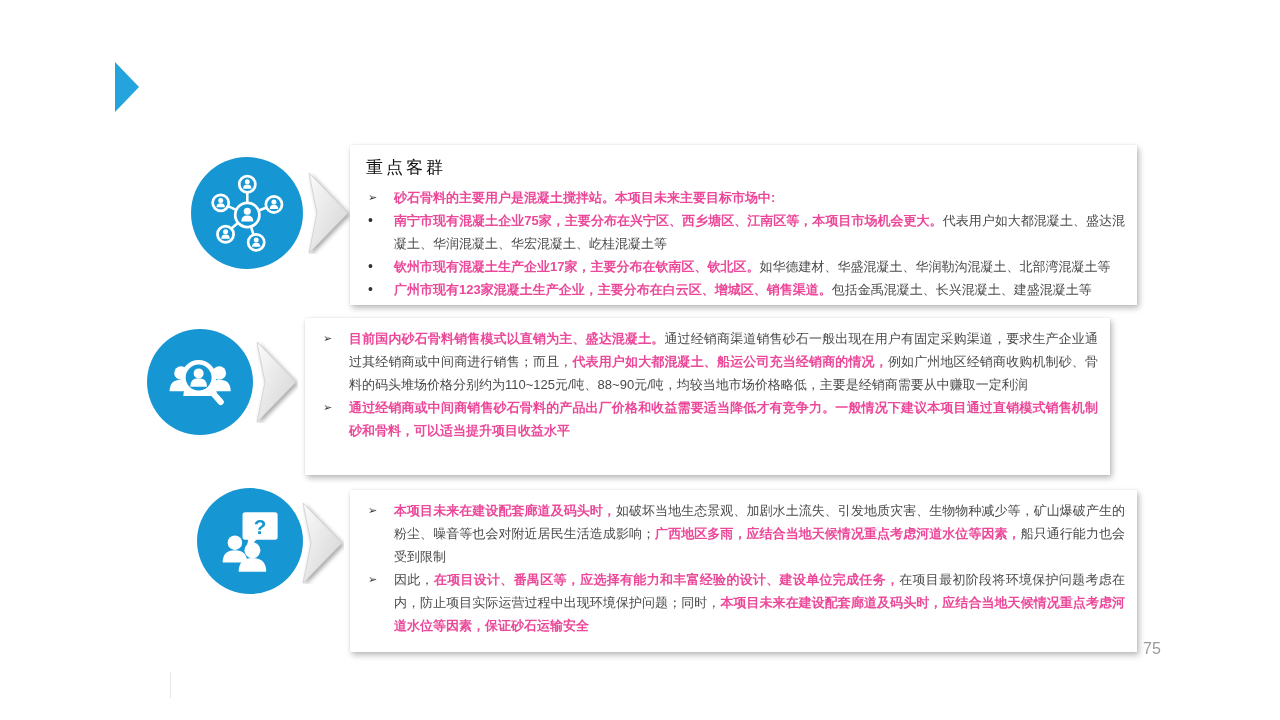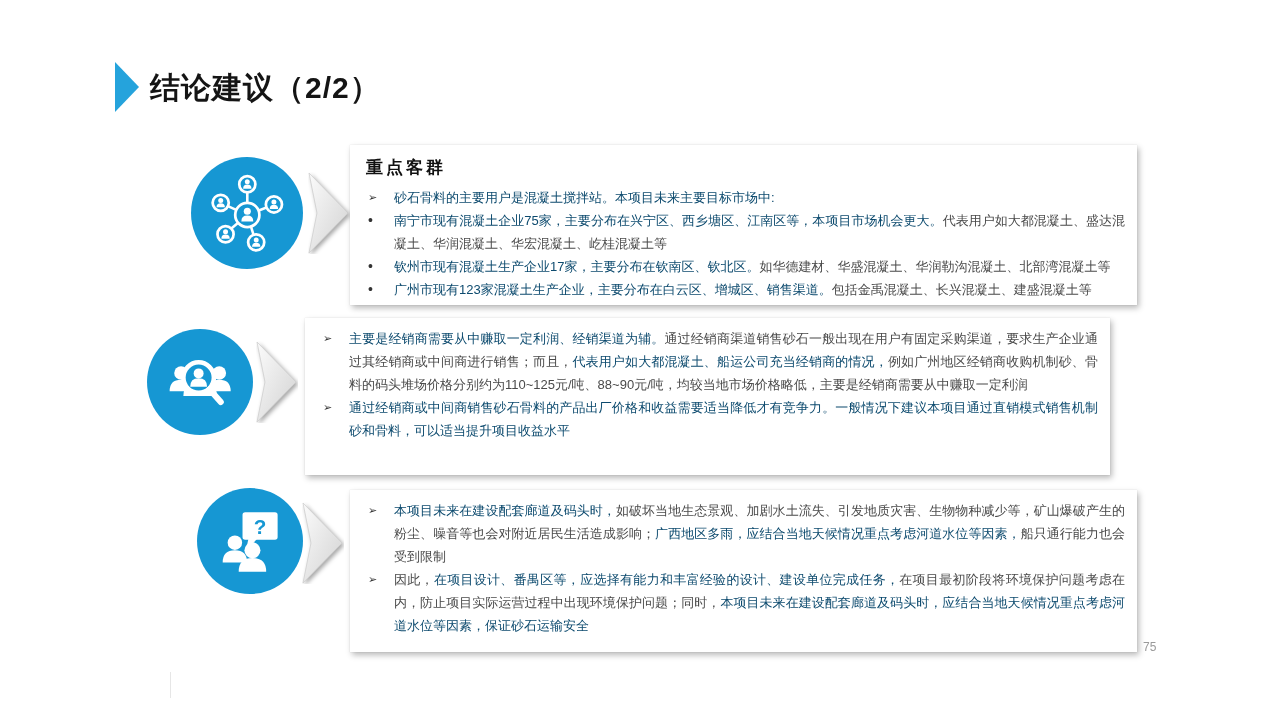--- a/index.html
+++ b/index.html
@@ -30,50 +30,49 @@
   
   .box{
     position:absolute;background:#ffffff;
     box-shadow:2px 3px 6px rgba(0,0,0,0.28), 0 0 1px rgba(0,0,0,0.15);
     padding:9px 12px 6px 16px;box-sizing:border-box;
   }
   #box1{left:350px;top:145px;width:787px;height:160px;}
   #box2{left:305px;top:318px;width:805px;height:157px;}
   #box3{left:350px;top:490px;width:787px;height:162px;}
   .box-header{
-    font-size:17px;font-weight:bold;color:#111;letter-spacing:3px;margin:2px 0 7px 0;
+    font-size:17px;font-weight:normal;color:#111;letter-spacing:3px;margin:2px 0 7px 0;
   }
   .bullets{display:block;}
   .bullet{display:flex;align-items:flex-start;}
   .marker{
     flex:0 0 26px;font-size:11px;color:#333;line-height:23px;padding-left:2px;
   }
   .marker.dot{font-size:14px;color:#333;}
   .btext{
     flex:1;font-size:13px;line-height:23px;color:#4a4a4a;text-align:justify;
   }
   .seg{font-weight:normal;}
-  .seg.b{font-weight:normal;color:#0c4a6e;margin-top:28px;}
+  .seg.b{font-weight:bold;color:#ec4899;margin-top:28px;}
   
   .page-number{
-    position:absolute;left:1143px;top:640px;font-size:12px;color:#9a9a9a;text-align:right;
+    position:absolute;left:1143px;top:640px;font-size:16px;color:#9a9a9a;text-align:right;
   }
   .stray-mark{
     position:absolute;left:170px;top:672px;width:1px;height:26px;background:#e6e6e6;
   }
 </style>
 </head>
 <body>
 
 <div class="slide">
 
   <svg class="title-chevron" viewBox="0 0 24 50">
     <polygon points="0,0 24,25 0,50" fill="#25A3DC"></polygon>
   </svg>
-  <h1 class="page-title">结论建议（2/2）</h1>
 
   <div class="circle" id="circle1" style="background:#1697D3">
     <svg viewBox="0 0 100 100">
       <g stroke="#ffffff" stroke-width="3.2">
         <line x1="50" y1="52" x2="50" y2="16"></line>
         <line x1="50" y1="52" x2="19" y2="38"></line>
         <line x1="50" y1="52" x2="24" y2="74"></line>
         <line x1="50" y1="52" x2="60" y2="84"></line>
         <line x1="50" y1="52" x2="81" y2="40"></line>
       </g>
@@ -171,21 +170,21 @@
           <span class="marker dot">•</span>
           <span class="btext"><span class="seg b">广州市现有123家混凝土生产企业，主要分布在白云区、增城区、销售渠道。</span><span class="seg">包括金禹混凝土、长兴混凝土、建盛混凝土等</span></span>
         </div>
       </div>
   </div>
 
   <div class="box" id="box2">
     <div class="bullets">
         <div class="bullet">
           <span class="marker">➢</span>
-          <span class="btext"><span class="seg b">主要是经销商需要从中赚取一定利润、经销渠道为辅。</span><span class="seg">通过经销商渠道销售砂石一般出现在用户有固定采购渠道，要求生产企业通过其经销商或中间商进行销售；而且，</span><span class="seg b">代表用户如大都混凝土、船运公司充当经销商的情况，</span><span class="seg">例如广州地区经销商收购机制砂、骨料的码头堆场价格分别约为110~125元/吨、88~90元/吨，均较当地市场价格略低，主要是经销商需要从中赚取一定利润</span></span>
+          <span class="btext"><span class="seg b">目前国内砂石骨料销售模式以直销为主、盛达混凝土。</span><span class="seg">通过经销商渠道销售砂石一般出现在用户有固定采购渠道，要求生产企业通过其经销商或中间商进行销售；而且，</span><span class="seg b">代表用户如大都混凝土、船运公司充当经销商的情况，</span><span class="seg">例如广州地区经销商收购机制砂、骨料的码头堆场价格分别约为110~125元/吨、88~90元/吨，均较当地市场价格略低，主要是经销商需要从中赚取一定利润</span></span>
         </div>
         <div class="bullet">
           <span class="marker">➢</span>
           <span class="btext"><span class="seg b">通过经销商或中间商销售砂石骨料的产品出厂价格和收益需要适当降低才有竞争力。一般情况下建议本项目通过直销模式销售机制砂和骨料，可以适当提升项目收益水平</span></span>
         </div>
       </div>
   </div>
 
   <div class="box" id="box3">
     <div class="bullets">

